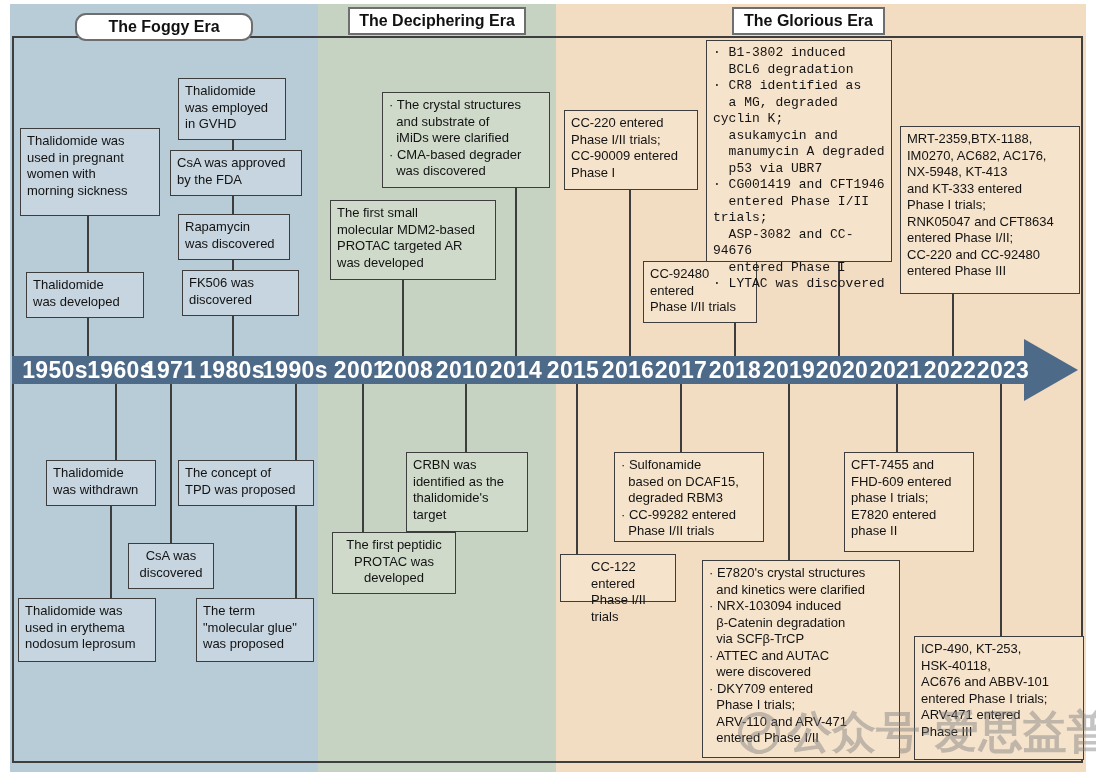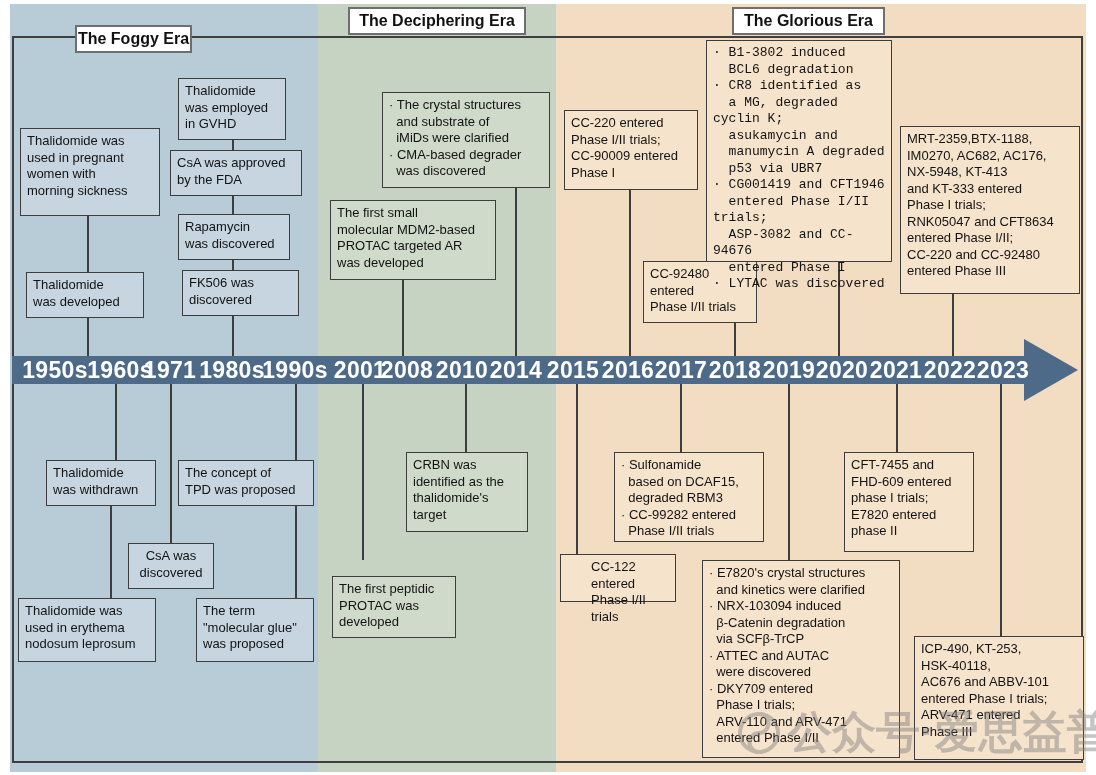--- a/index.html
+++ b/index.html
@@ -34,21 +34,21 @@
 <body>
 
 <div class="stage">
 
   <div class="band" style="left:10px;width:308px;background:#b8ccd8;"></div>
   <div class="band" style="left:318px;width:238px;background:#c6d2c2;"></div>
   <div class="band" style="left:556px;width:530px;background:#f2dcc2;"></div>
 
   <div class="frame"></div>
 
-  <div class="era-header" style="left:75px;top:25px;width:117px;height:28px;">
+  <div class="era-header" style="left:75px;top:13px;width:178px;height:28px;border-radius:11px;">
     <span>The Foggy Era</span>
   </div>
   <div class="era-header" style="left:348px;top:7px;width:178px;height:28px;">
     <span>The Deciphering Era</span>
   </div>
   <div class="era-header" style="left:732px;top:7px;width:153px;height:28px;">
     <span>The Glorious Era</span>
   </div>
 
   <div class="bar"></div>
@@ -133,21 +133,21 @@
 · CMA-based degrader
   was discovered</div>
   <div class="box dec" style="left:330px;top:200px;width:166px;height:80px;">The first small
 molecular MDM2-based
 PROTAC targeted AR
 was developed</div>
   <div class="box dec" style="left:406px;top:452px;width:122px;height:80px;">CRBN was
 identified as the
 thalidomide's
 target</div>
-  <div class="box dec" style="left:332px;top:576px;width:124px;height:62px;">The first peptidic
+  <div class="box dec" style="left:332px;top:532px;width:124px;height:62px;text-align:center;">The first peptidic
 PROTAC was
 developed</div>
 
   <div class="box glo" style="left:564px;top:110px;width:134px;height:80px;">CC-220 entered
 Phase I/II trials;
 CC-90009 entered
 Phase I</div>
   <div class="box glo" style="left:643px;top:261px;width:114px;height:62px;">CC-92480
 entered
 Phase I/II trials</div>

